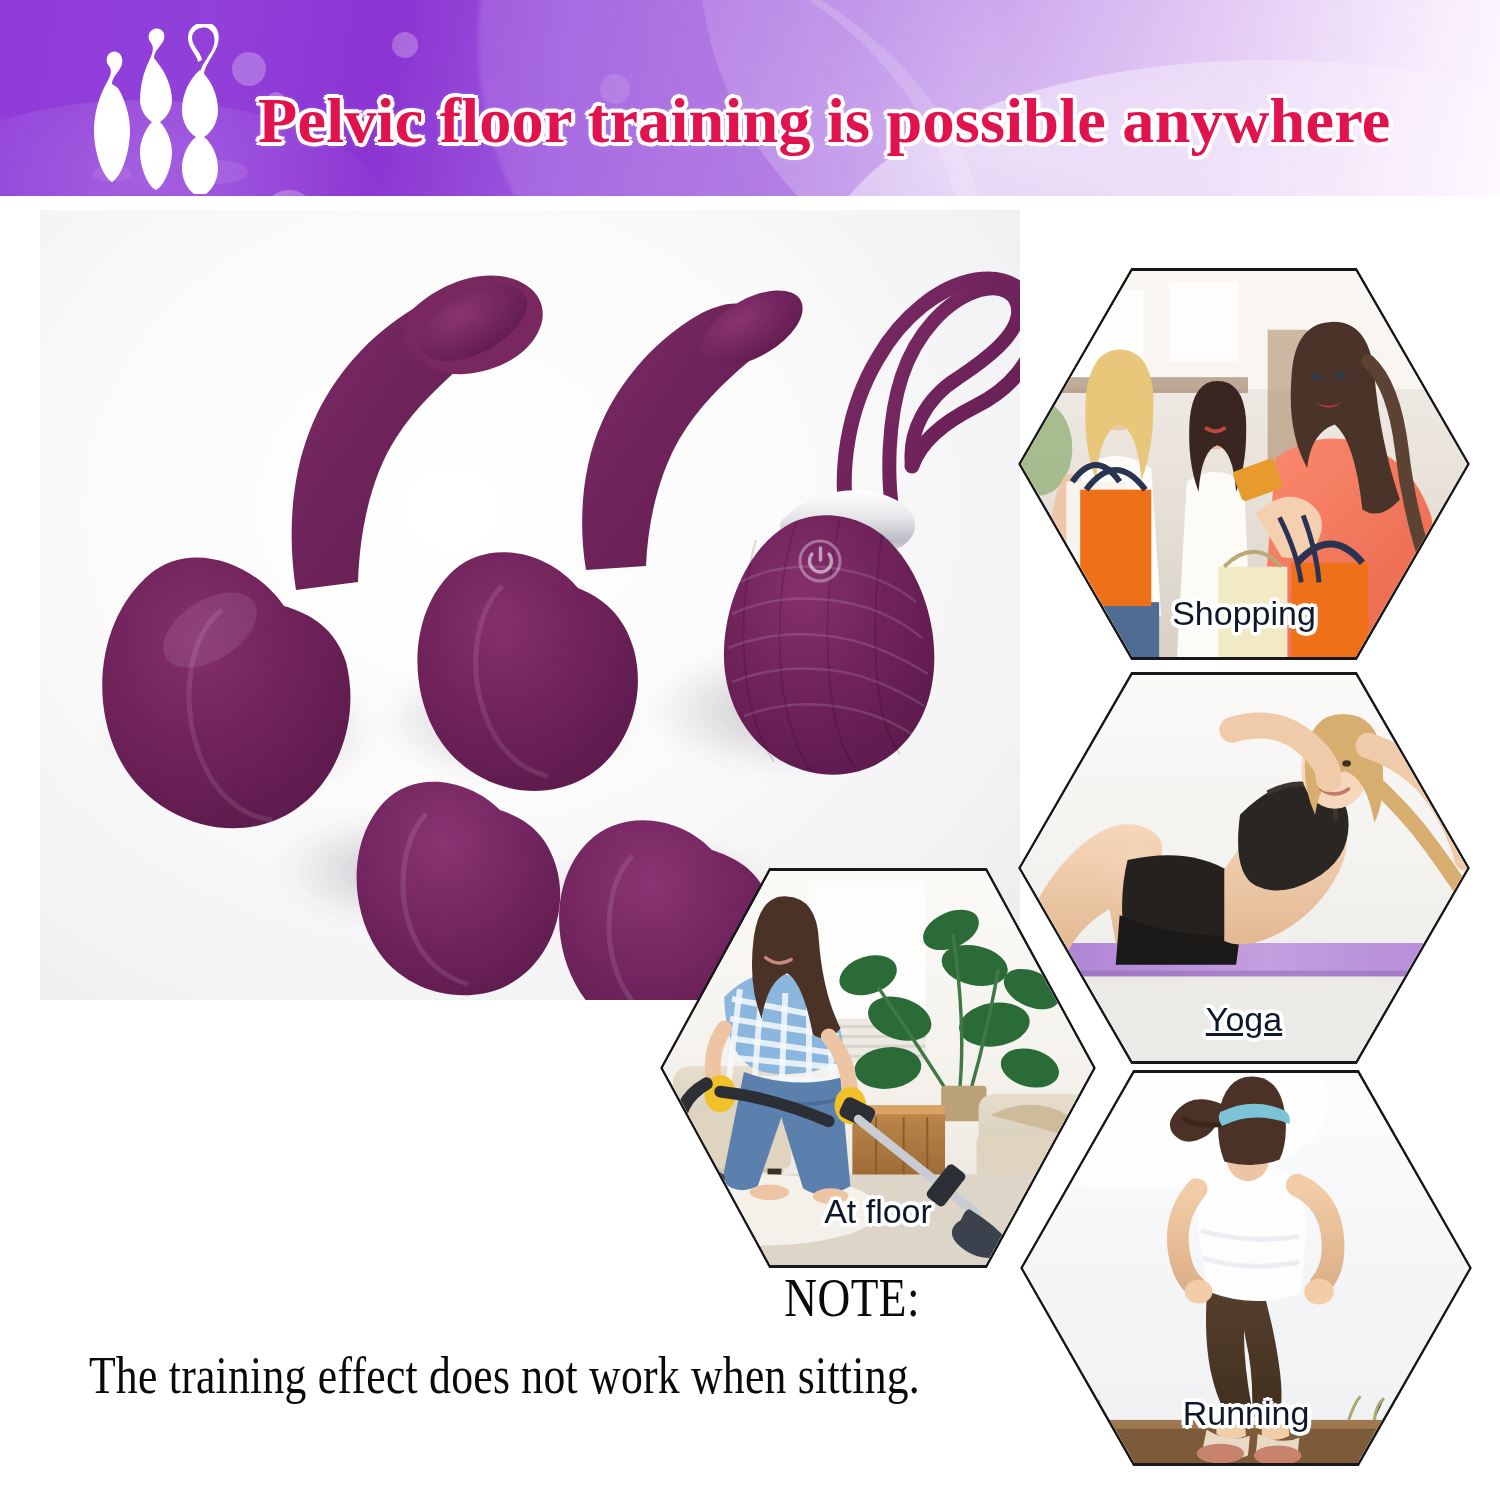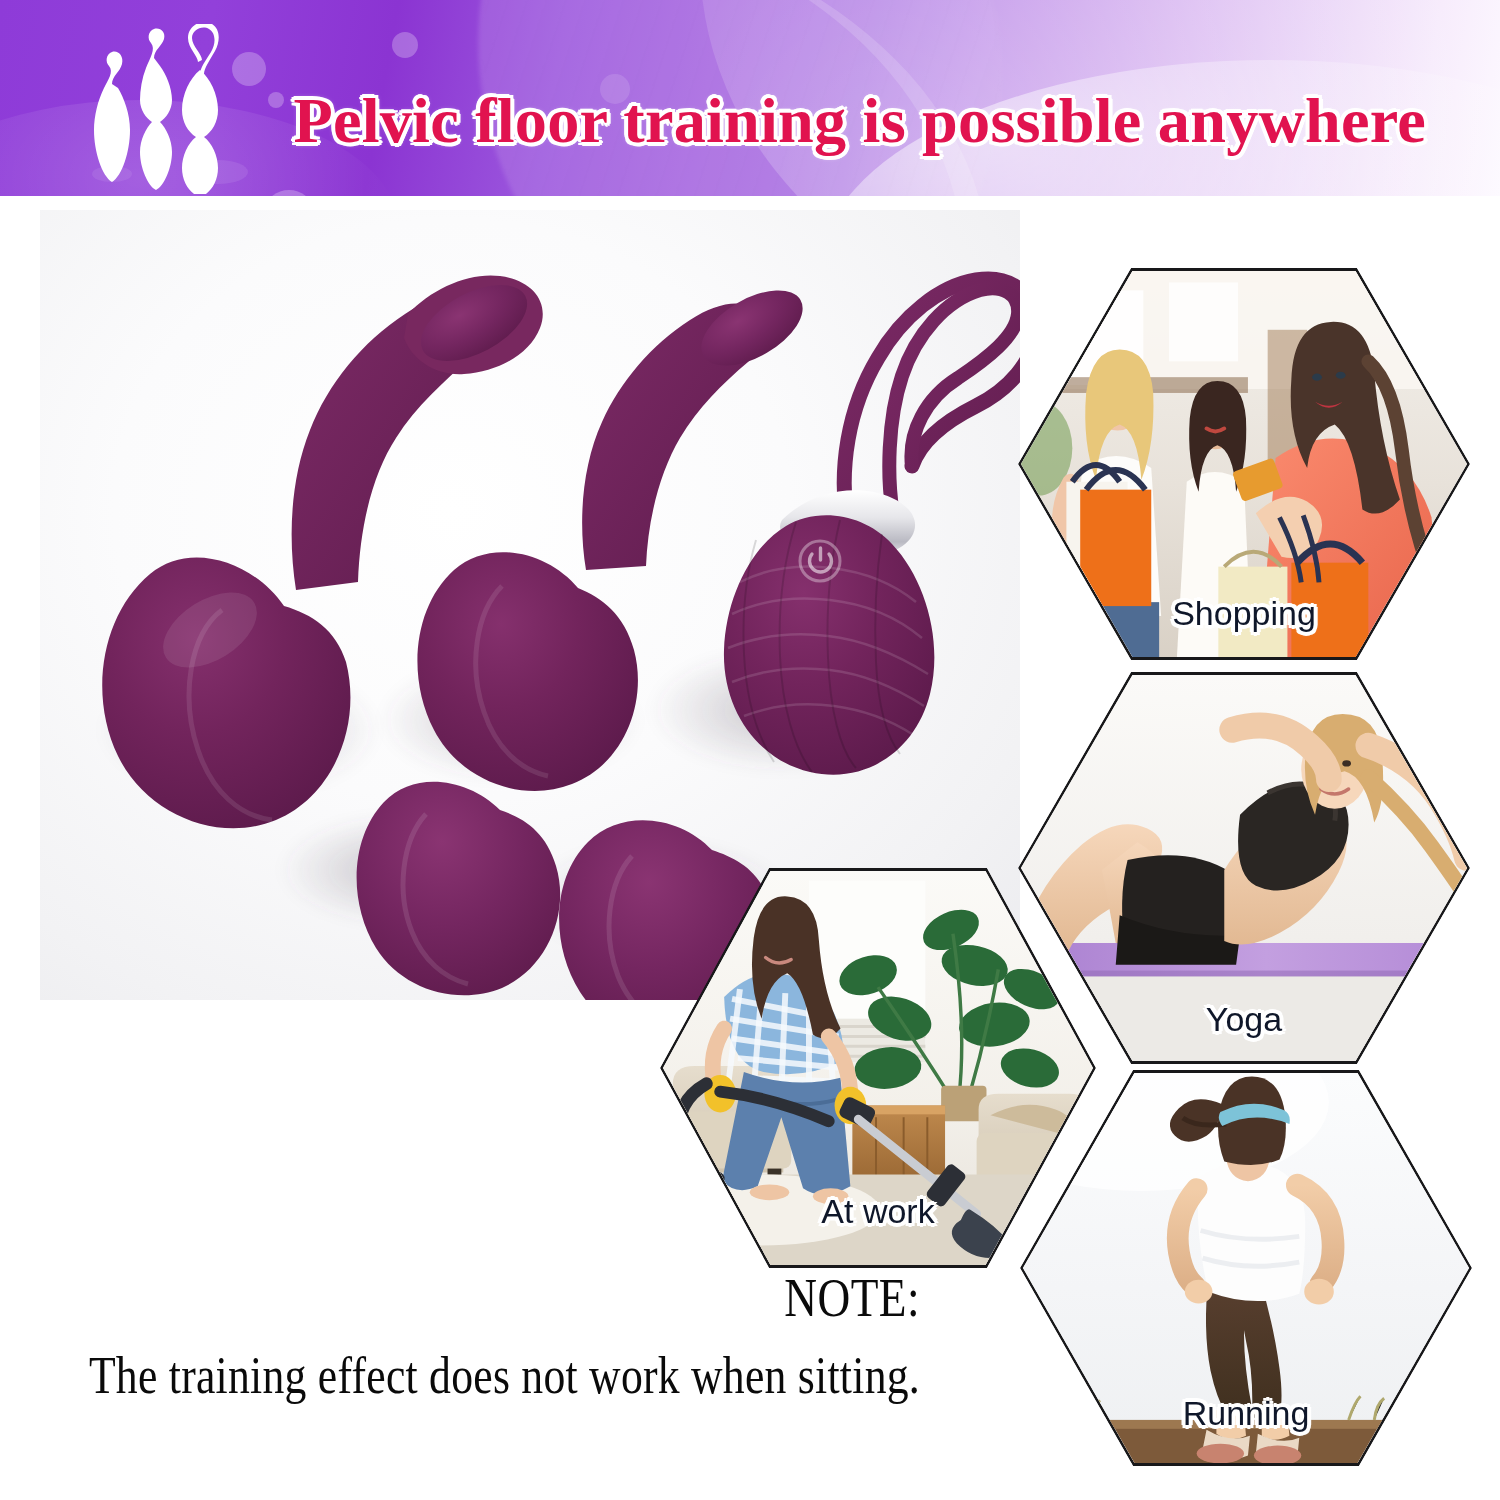--- a/index.html
+++ b/index.html
@@ -21,21 +21,20 @@
        #9240DA 14%,
        #8B34D2 26%,
        #9b56dd 37%,
        #a86ae0 47%,
        #b07ce4 57%,
        #c79ceb 68%,
        #dcbdf2 78%,
        #ecd9f8 87%,
        #f7ecfc 94%,
        #fdf9ff 100%);
-    text-align:center;
   }
   .banner-swoosh{
     position:absolute;border-radius:50%;pointer-events:none;
   }
   .sw1{left:480px;top:-240px;width:520px;height:600px;
        background:linear-gradient(120deg,rgba(255,255,255,.16),rgba(255,255,255,0));
        transform:rotate(-12deg);filter:blur(2px);}
   .sw2{left:700px;top:-420px;width:900px;height:760px;
        background:radial-gradient(ellipse at 30% 80%,rgba(255,255,255,.30),rgba(255,255,255,0) 62%);}
   .sw3{left:820px;top:60px;width:900px;height:420px;
@@ -395,21 +394,21 @@
           <path d="M352 104 q38 34 64 70 q26 36 36 52" stroke="#d8ad70" stroke-width="16" fill="none" stroke-linecap="round"></path>
           <ellipse cx="306" cy="92" rx="4.4" ry="3.2" fill="#3b2e24"></ellipse>
           <ellipse cx="330" cy="90" rx="4.4" ry="3.2" fill="#3b2e24"></ellipse>
           <path d="M304 116 q14 10 28 0" stroke="#c4776b" stroke-width="3.6" fill="none" stroke-linecap="round"></path>
 
           <path d="M214 56 q46 -14 78 16 q20 18 20 34" stroke="#f0cba9" stroke-width="26" fill="none" stroke-linecap="round"></path>
           <path d="M352 72 q48 16 74 56 q20 32 26 58" stroke="#f0cba9" stroke-width="26" fill="none" stroke-linecap="round"></path>
         </svg>
       </div>
     </div>
-    <div class="hex-label" style="bottom:26px;">Yoga</div>
+    <div class="hex-label" style="bottom:26px;text-decoration:underline;">Yoga</div>
   </div>
 
   <div class="hex" style="left:660px;top:868px;width:436px;height:400px;">
     <div class="hex-border"></div>
     <div class="hex-inner">
       <div class="hex-photo">
         <svg viewBox="0 0 436 400" preserveAspectRatio="xMidYMid slice" xmlns="http://www.w3.org/2000/svg">
           <defs>
             <linearGradient id="homeBg" x1="0" y1="0" x2="0" y2="1">
               <stop offset="0%" stop-color="#fbfaf7"></stop>
@@ -509,21 +508,21 @@
 
           <path d="M44 216 q-32 18 -28 56 q4 36 40 40" stroke="#2c2f36" stroke-width="13" fill="none" stroke-linecap="round"></path>
           <path d="M58 224 q54 6 110 30" stroke="#2c2f36" stroke-width="12" fill="none" stroke-linecap="round"></path>
           <rect x="180" y="234" width="34" height="22" rx="6" transform="rotate(26 197 245)" fill="#2c2f36"></rect>
           <line x1="198" y1="252" x2="318" y2="348" stroke="#c9ccd2" stroke-width="9" stroke-linecap="round"></line>
           <rect x="276" y="298" width="22" height="42" rx="5" transform="rotate(38 287 319)" fill="#2c2f36"></rect>
           <path d="M312 344 q26 16 38 32 q6 12 -10 16 q-24 4 -42 -14 q-12 -14 4 -24 q6 -14 10 -10 z" fill="#3b424d"></path>
         </svg>
       </div>
     </div>
-    <div class="hex-label" style="bottom:38px;">At work</div>
+    <div class="hex-label" style="bottom:38px;">At floor</div>
   </div>
 
   <div class="hex" style="left:1020px;top:1070px;width:452px;height:396px;">
     <div class="hex-border"></div>
     <div class="hex-inner">
       <div class="hex-photo">
         <svg viewBox="0 0 452 396" preserveAspectRatio="xMidYMid slice" xmlns="http://www.w3.org/2000/svg">
           <defs>
             <linearGradient id="skyG" x1="0" y1="0" x2="0" y2="1">
               <stop offset="0%" stop-color="#fbfcfd"></stop>

